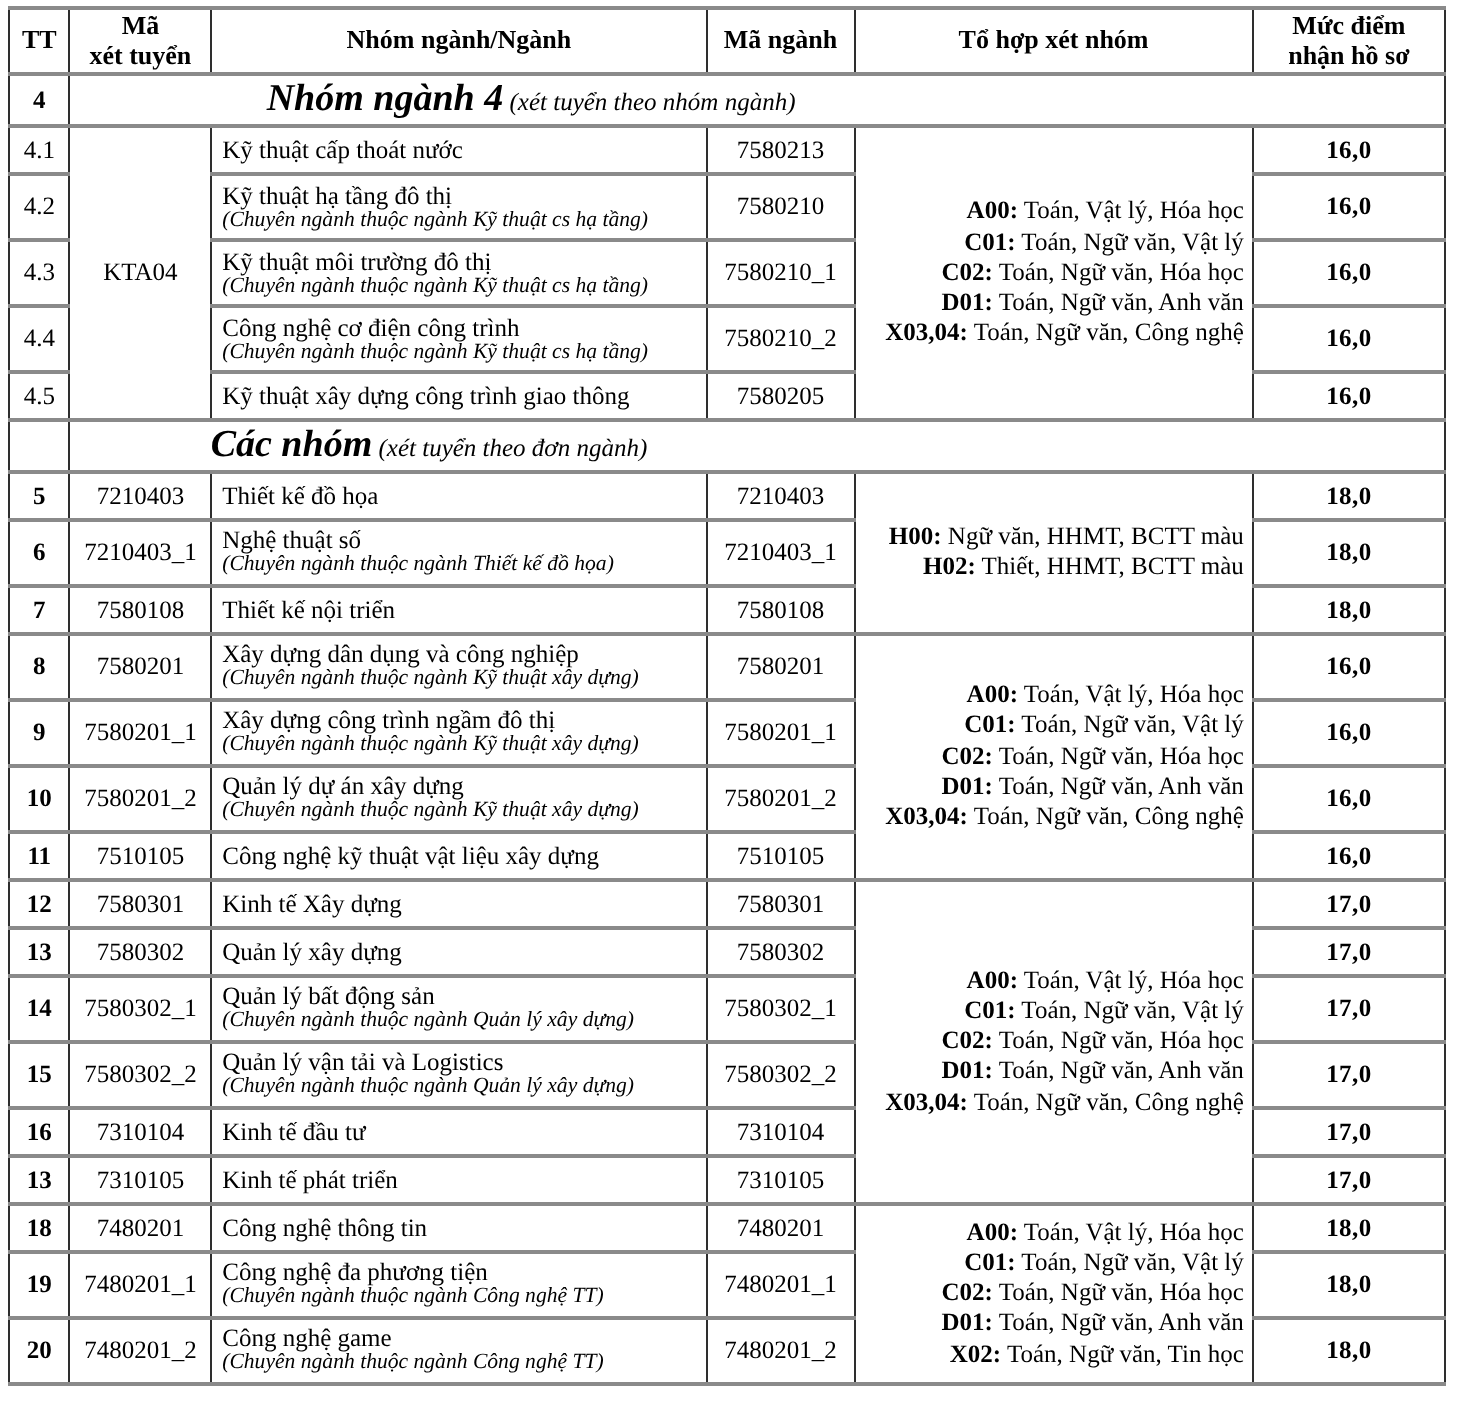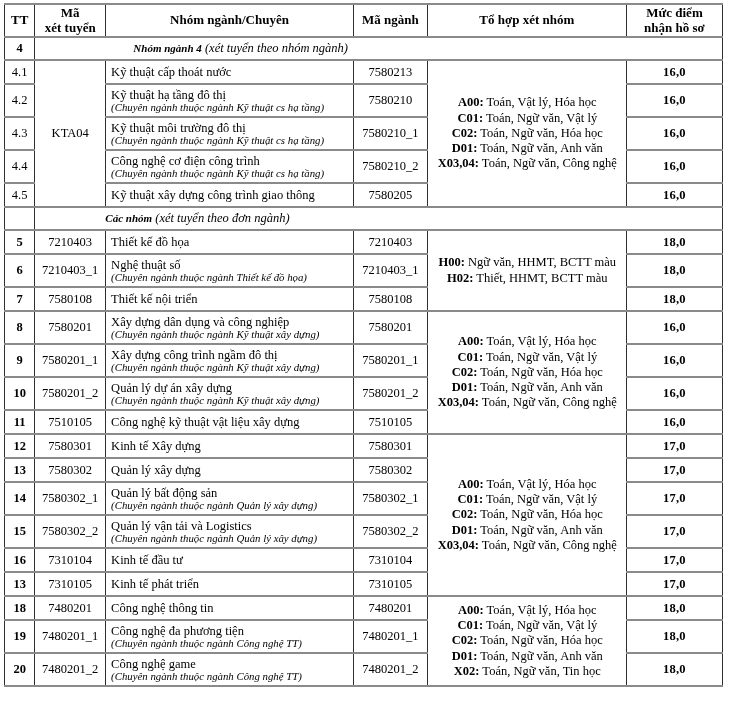--- a/index.html
+++ b/index.html
@@ -38,27 +38,27 @@
     font-size: 13px;
     text-align: center;
     line-height: 1.12;
   }
   .c  { text-align: center; }
   .b  { font-weight: bold; }
   .nm { text-align: left; padding-left: 5px; }
   .n1 { font-size: 12.5px; line-height: 1.12; }
   .n2 { font-style: italic; font-size: 10.8px; line-height: 1.1; }
   .score { text-align: center; font-weight: bold; letter-spacing: 0.2px; }
-  .combo { text-align: center; padding-left: 5px; margin-left: 45px; }
+  .combo { text-align: right; padding-left: 5px; margin-left: 45px; }
   .cl { font-size: 12.5px; line-height: 1.22; white-space: nowrap; }
   .cc { font-weight: bold; }
   .seccell { text-align: left; }
   .sec1 { padding-left: 98px; }
   .sec2 { padding-left: 70px; }
-  .sectitle { font-weight: bold; font-style: italic; font-size: 11px; }
+  .sectitle { font-weight: bold; font-style: italic; font-size: 19px; }
   .secnote  { font-style: italic; font-size: 12.5px; }
 </style>
 </head>
 <body>
 
 <table class="adm">
   <colgroup>
     <col style="width:30px">
       <col style="width:70px">
       <col style="width:245px">
@@ -67,21 +67,21 @@
       <col style="width:95px">
   </colgroup>
 
   <tbody>
       <tr class="head">
     <td class="th">TT</td>
     <td class="th">
       <div>Mã</div>
       <div>xét tuyển</div>
     </td>
-    <td class="th">Nhóm ngành/Chuyên</td>
+    <td class="th">Nhóm ngành/Ngành</td>
     <td class="th">Mã ngành</td>
     <td class="th">Tổ hợp xét nhóm</td>
     <td class="th">
       <div>Mức điểm</div>
       <div>nhận hồ sơ</div>
     </td>
   </tr>
 
   <tr class="sec">
     <td class="c b">4</td>

